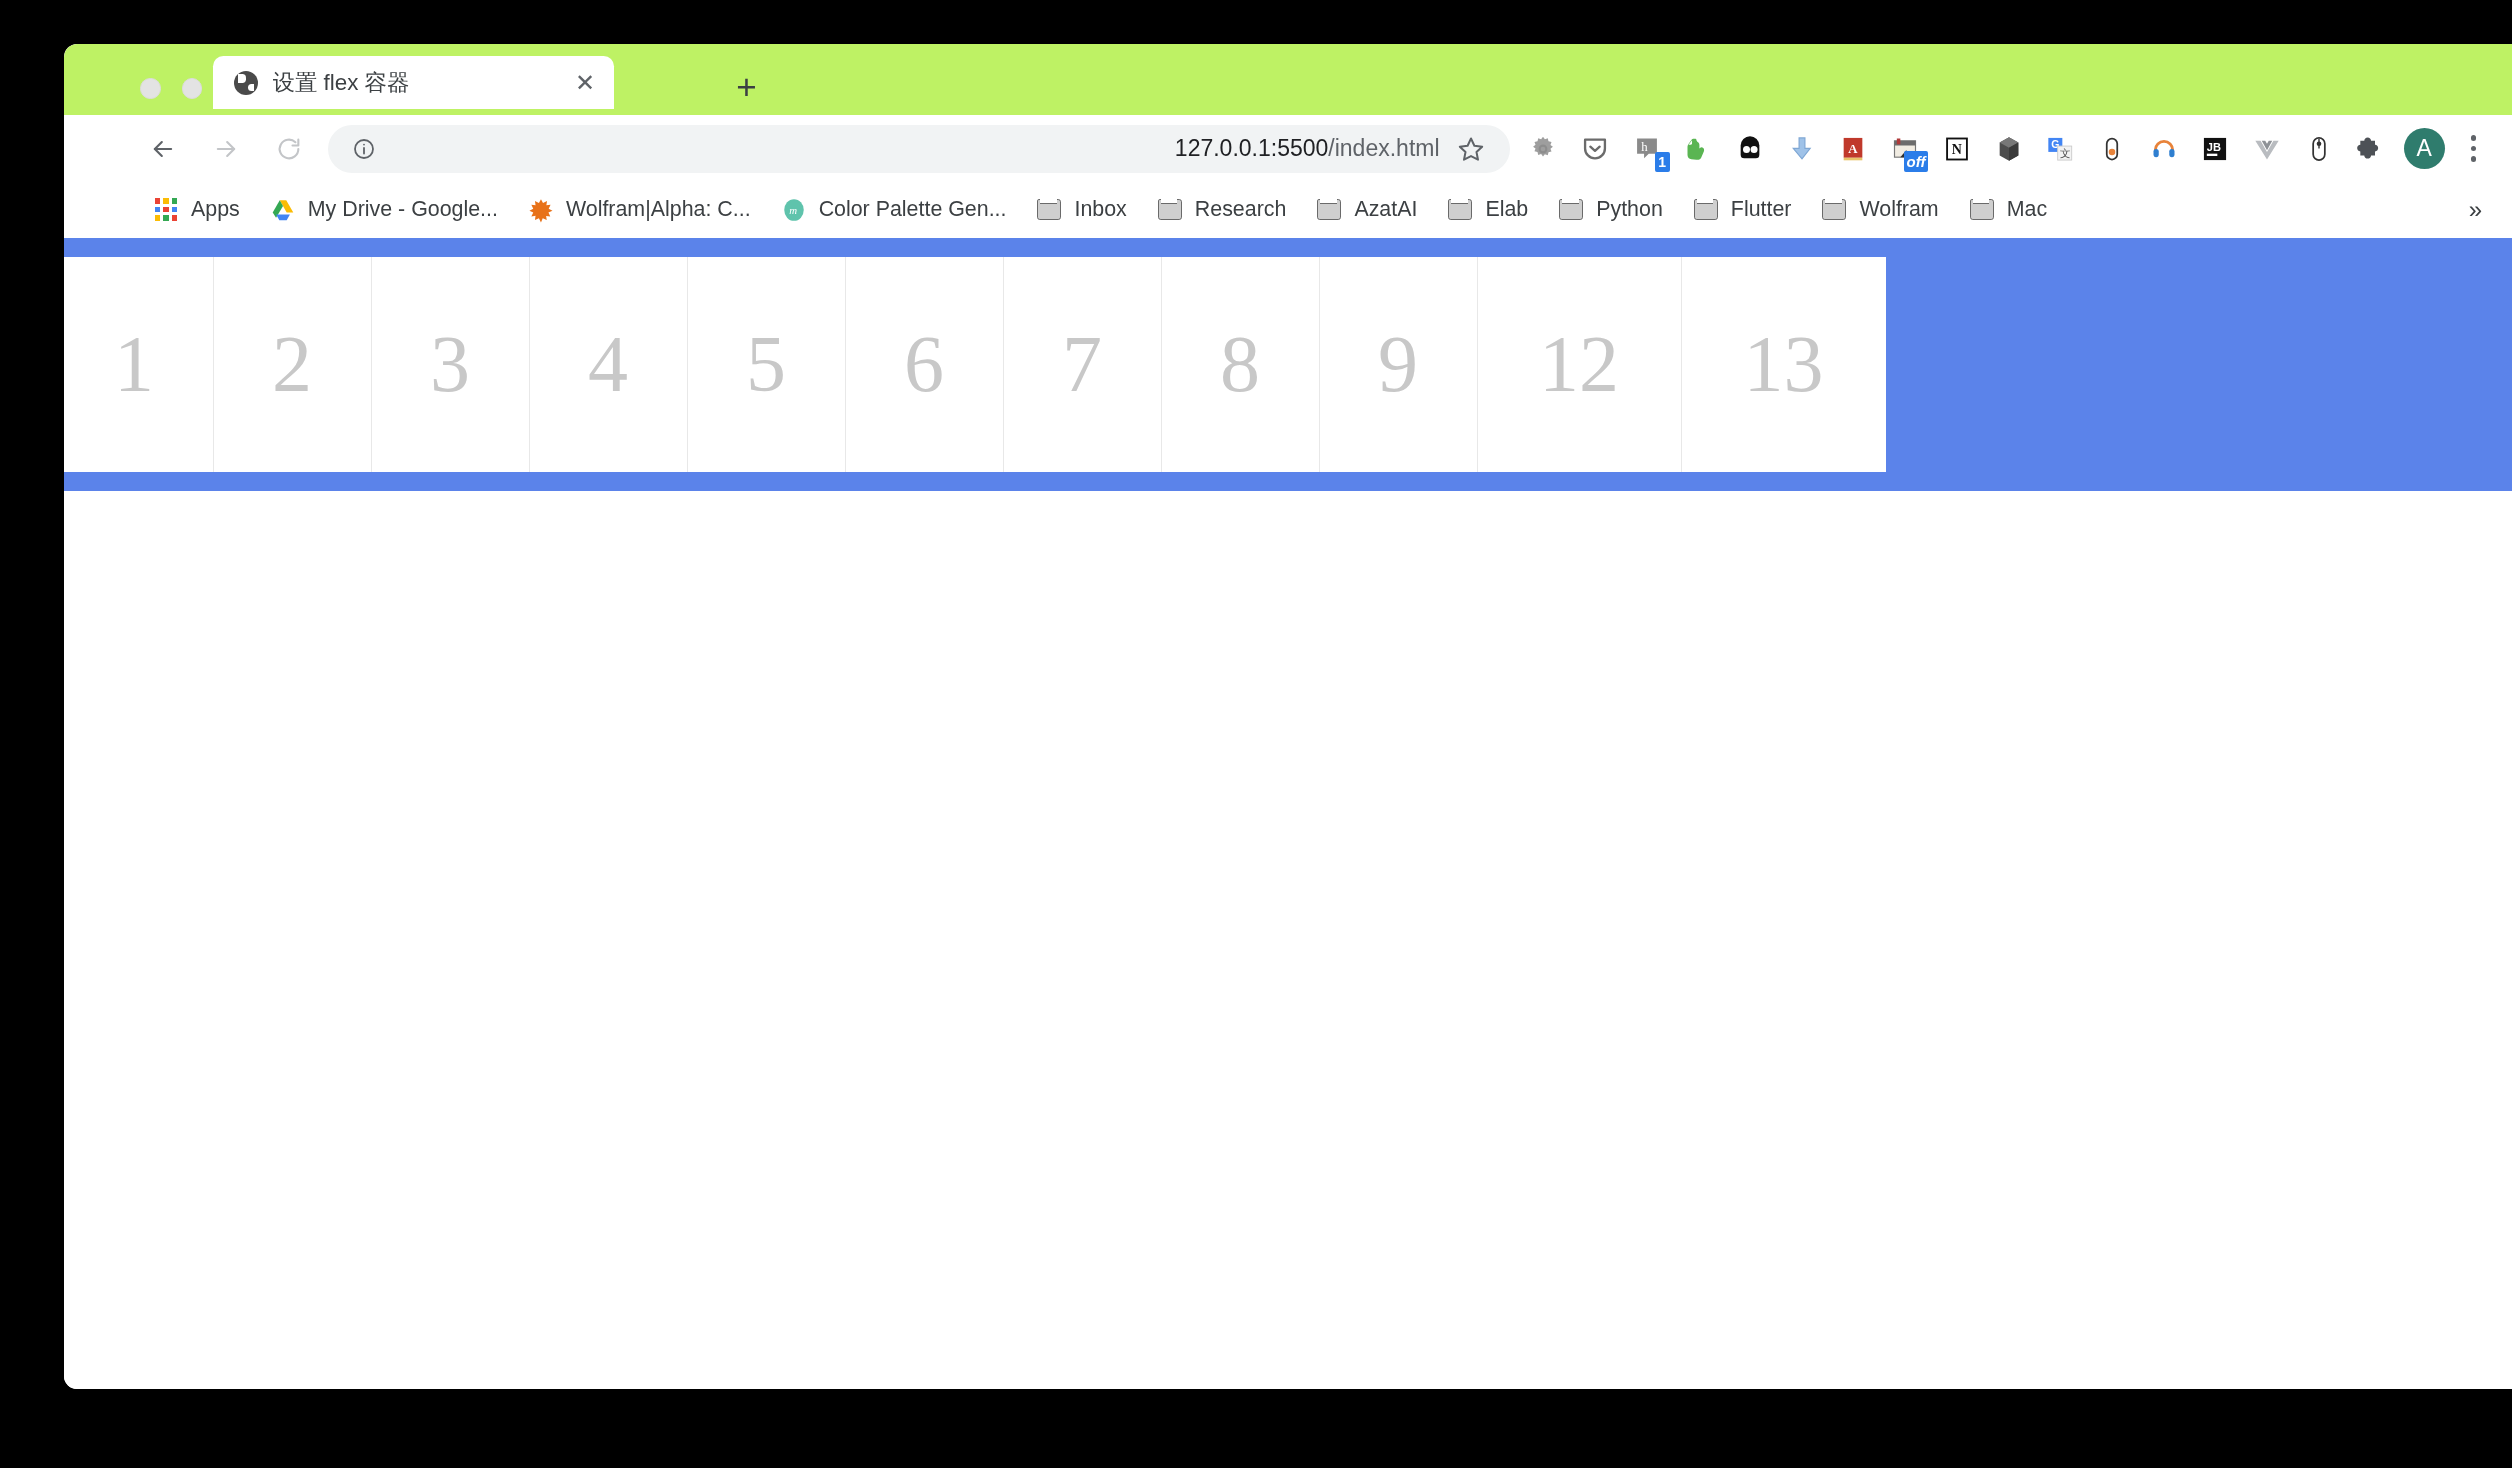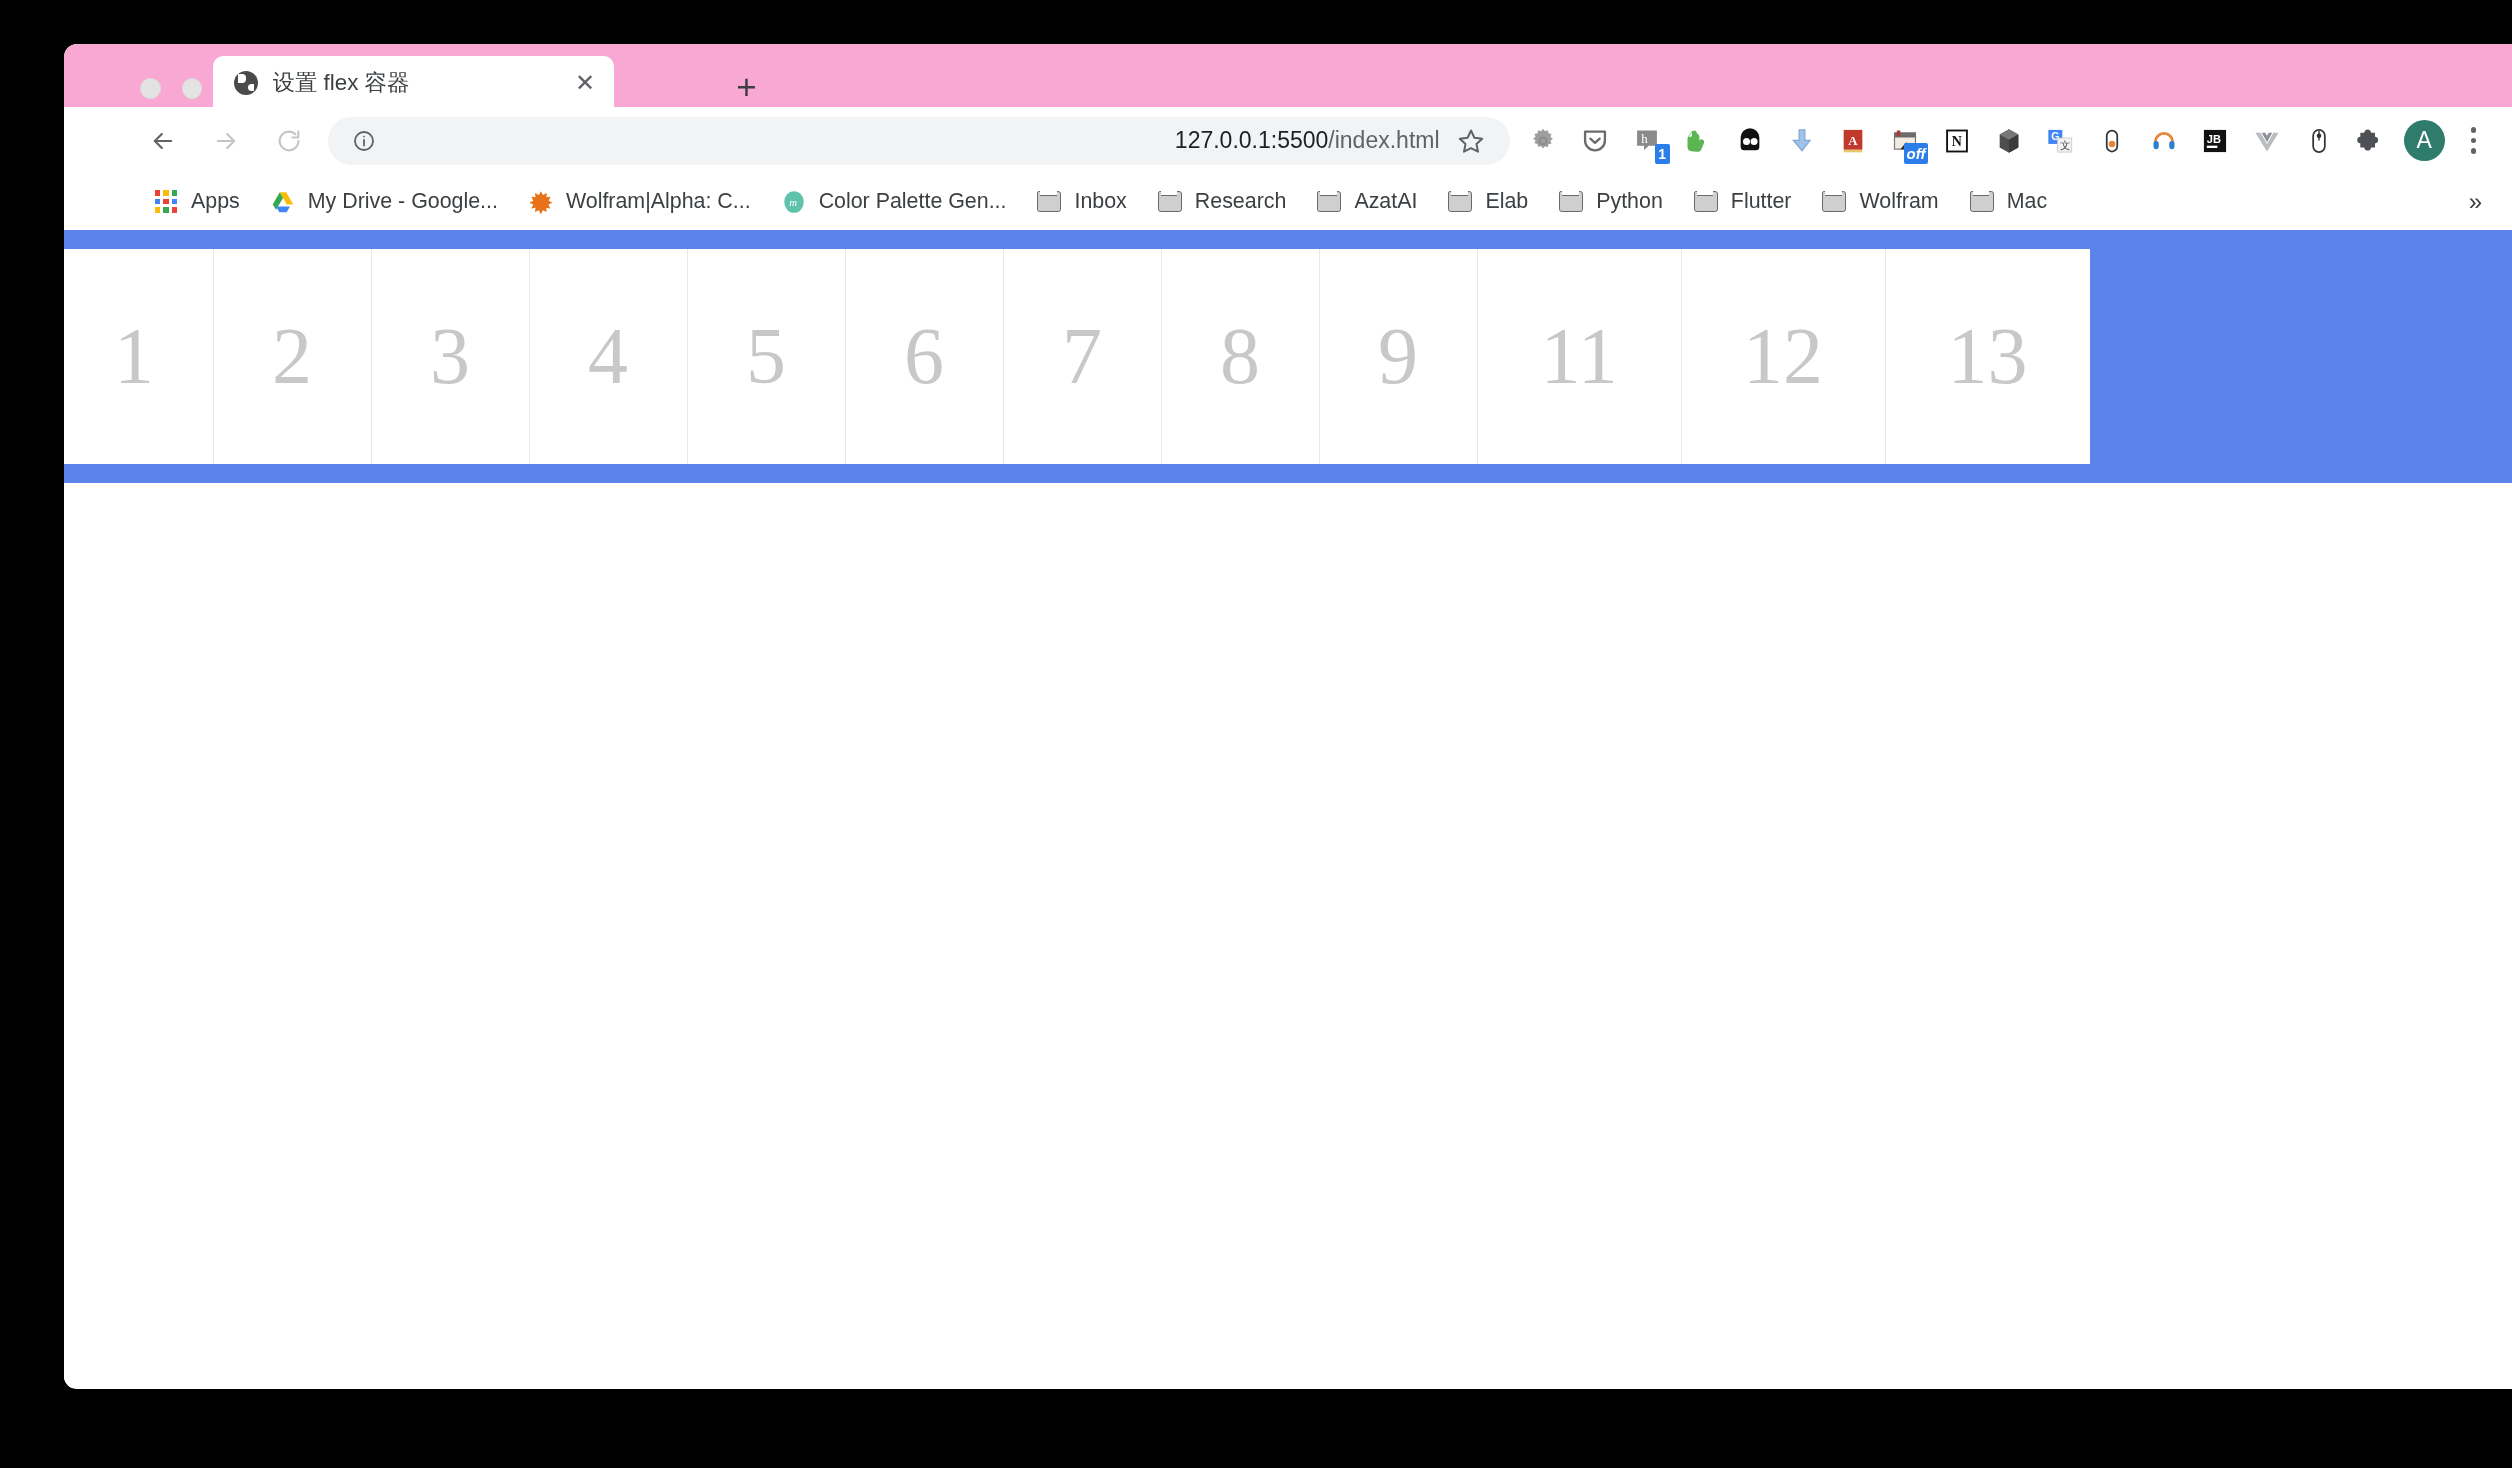--- a/index.html
+++ b/index.html
@@ -19,22 +19,22 @@
     width: 2448px;
     height: 1345px;
     background: #ffffff;
     border-radius: 13px 0 0 13px;
     overflow: hidden;
   }
 
   
   .tabstrip {
     position: relative;
-    height: 63px;
-    background: #f9a8d4;
+    height: 71px;
+    background: #bef264;
     border-radius: 13px 0 0 0;
   }
   .traffic {
     position: absolute;
     left: 76px;
     top: 81px;
     display: flex;
     gap: 21.4px;
     transform: translateY(-47px);
   }
@@ -595,20 +595,19 @@
     <div class="flex-container">
       <div class="flex-item w1">1</div>
       <div class="flex-item w1">2</div>
       <div class="flex-item w1">3</div>
       <div class="flex-item w1">4</div>
       <div class="flex-item w1">5</div>
       <div class="flex-item w1">6</div>
       <div class="flex-item w1">7</div>
       <div class="flex-item w1">8</div>
       <div class="flex-item w1">9</div>
-      <div class="flex-item w2">11</div>
       <div class="flex-item w2">12</div>
       <div class="flex-item w2">13</div>
     </div>
   </div>
 
 </div>
 
 
 </body></html>

